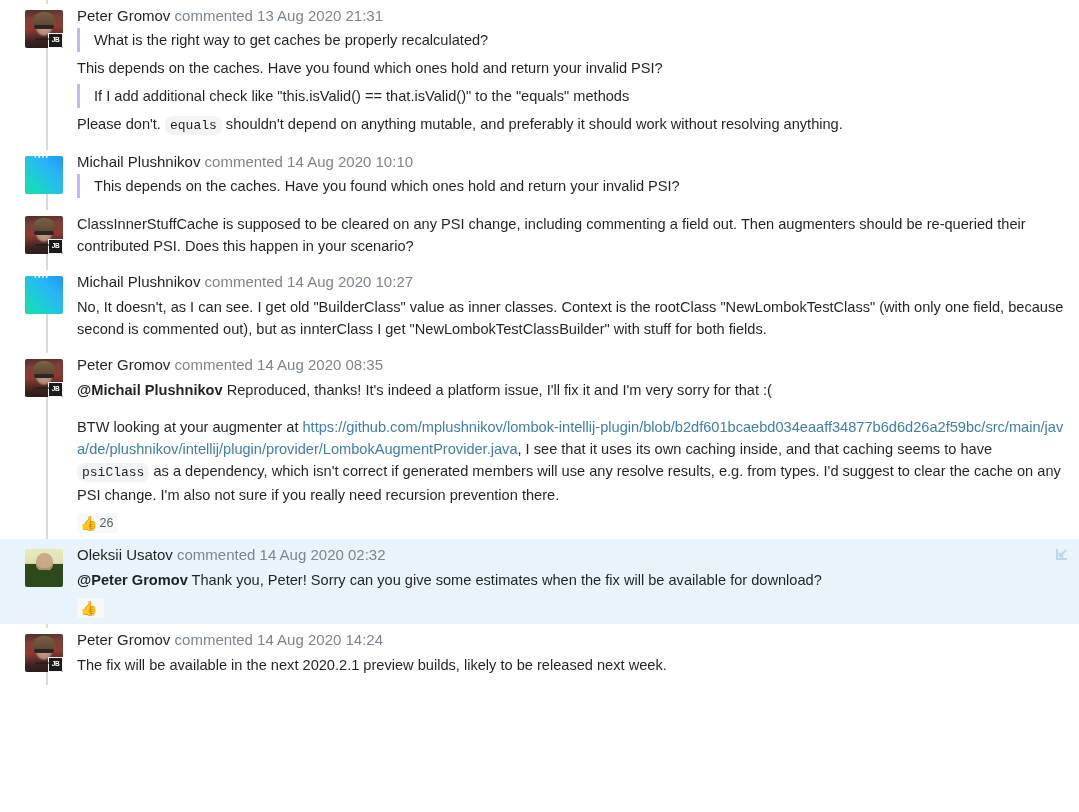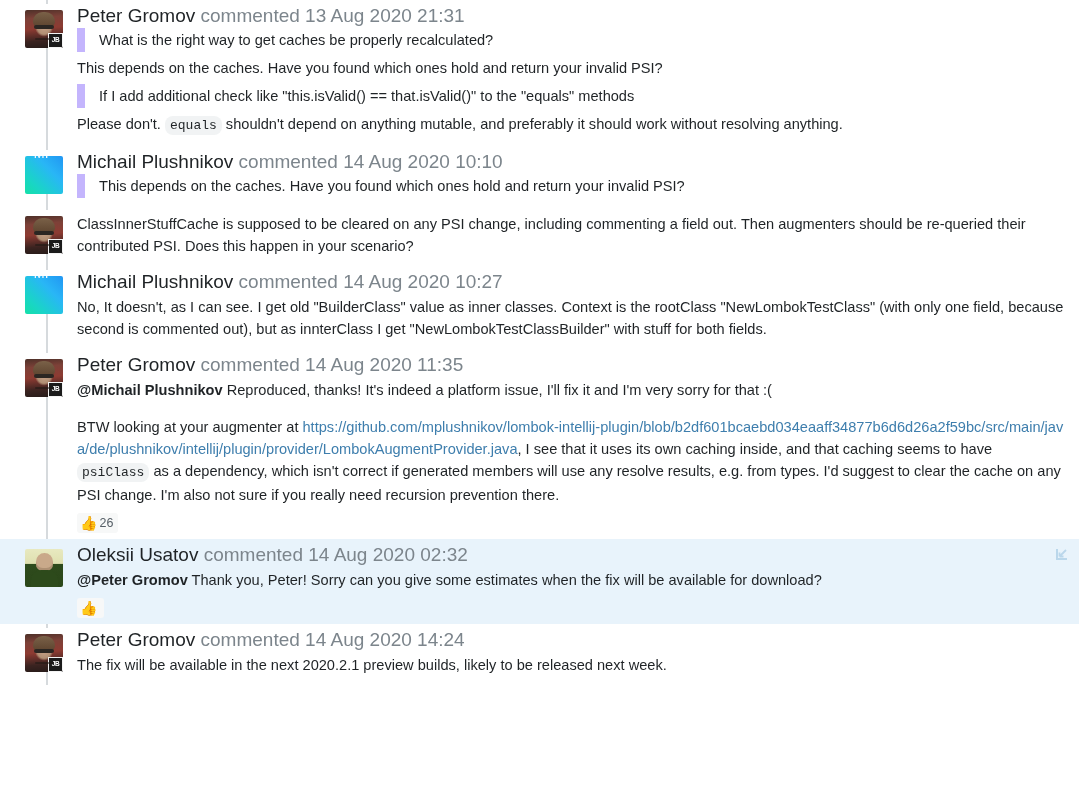--- a/index.html
+++ b/index.html
@@ -146,21 +146,21 @@
   }
 
   .body {
     flex: 1;
     min-width: 0;
     padding-right: 14px;
     position: relative;
   }
 
   .meta {
-    font-size: 19px;
+    font-size: 15px;
     line-height: 20px;
     margin: 2px 0 1px 0;
     color: #7c858c;
   }
   .meta .author {
     color: #1f2326;
   }
   .meta .ts {
     color: #7c858c;
   }
@@ -170,21 +170,21 @@
     padding: 3px 0;
     line-height: 22px;
     font-size: 14.6px;
     color: #1f2326;
   }
   p.para.spaced { padding-top: 12px; }
 
   blockquote {
     margin: 2px 0 2px 0;
     padding: 1px 0 1px 14px;
-    border-left: 8px solid #c4b5fd;
+    border-left: 3px solid #c4b5fd;
     line-height: 22px;
     font-size: 14.6px;
     color: #1f2326;
   }
 
   code.inline {
     font-family: "Liberation Mono", monospace;
     font-size: 13px;
     background: #f1f3f4;
     padding: 2px 5px;
@@ -286,21 +286,21 @@
         <p class="para">No, It doesn't, as I can see. I get old "BuilderClass" value as inner classes. Context is the rootClass "NewLombokTestClass" (with only one field, because second is commented out), but as innterClass I get "NewLombokTestClassBuilder" with stuff for both fields.</p>
       </div>
     </div>
     <div class="comment">
       <div class="avatar-wrap">
         <div class="avatar av-peter">
           <span class="jb-badge">JB</span>
         </div>
       </div>
       <div class="body">
-        <div class="meta"><span class="author">Peter Gromov</span> <span class="verb">commented</span> <span class="ts">14 Aug 2020 11:35</span></div>
+        <div class="meta"><span class="author">Peter Gromov</span> <span class="verb">commented</span> <span class="ts">14 Aug 2020 08:35</span></div>
         <p class="para"><strong class="mention">@Michail Plushnikov</strong><span> Reproduced, thanks! It's indeed a platform issue, I'll fix it and I'm very sorry for that :(</span></p>
         <p class="para spaced"><span>BTW looking at your augmenter at </span><a class="link" href="#">https://github.com/mplushnikov/lombok-intellij-plugin/blob/b2df601bcaebd034eaaff34877b6d6d26a2f59bc/src/main/java/de/plushnikov/intellij/plugin/provider/LombokAugmentProvider.java</a><span>, I see that it uses its own caching inside, and that caching seems to have </span><code class="inline">psiClass</code><span> as a dependency, which isn't correct if generated members will use any resolve results, e.g. from types. I'd suggest to clear the cache on any PSI change. I'm also not sure if you really need recursion prevention there.</span></p>
         <div class="reactions">
           <span class="reaction">
             <span class="glyph">👍</span>
             <span class="count">26</span>
           </span>
         </div>
       </div>
     </div>

